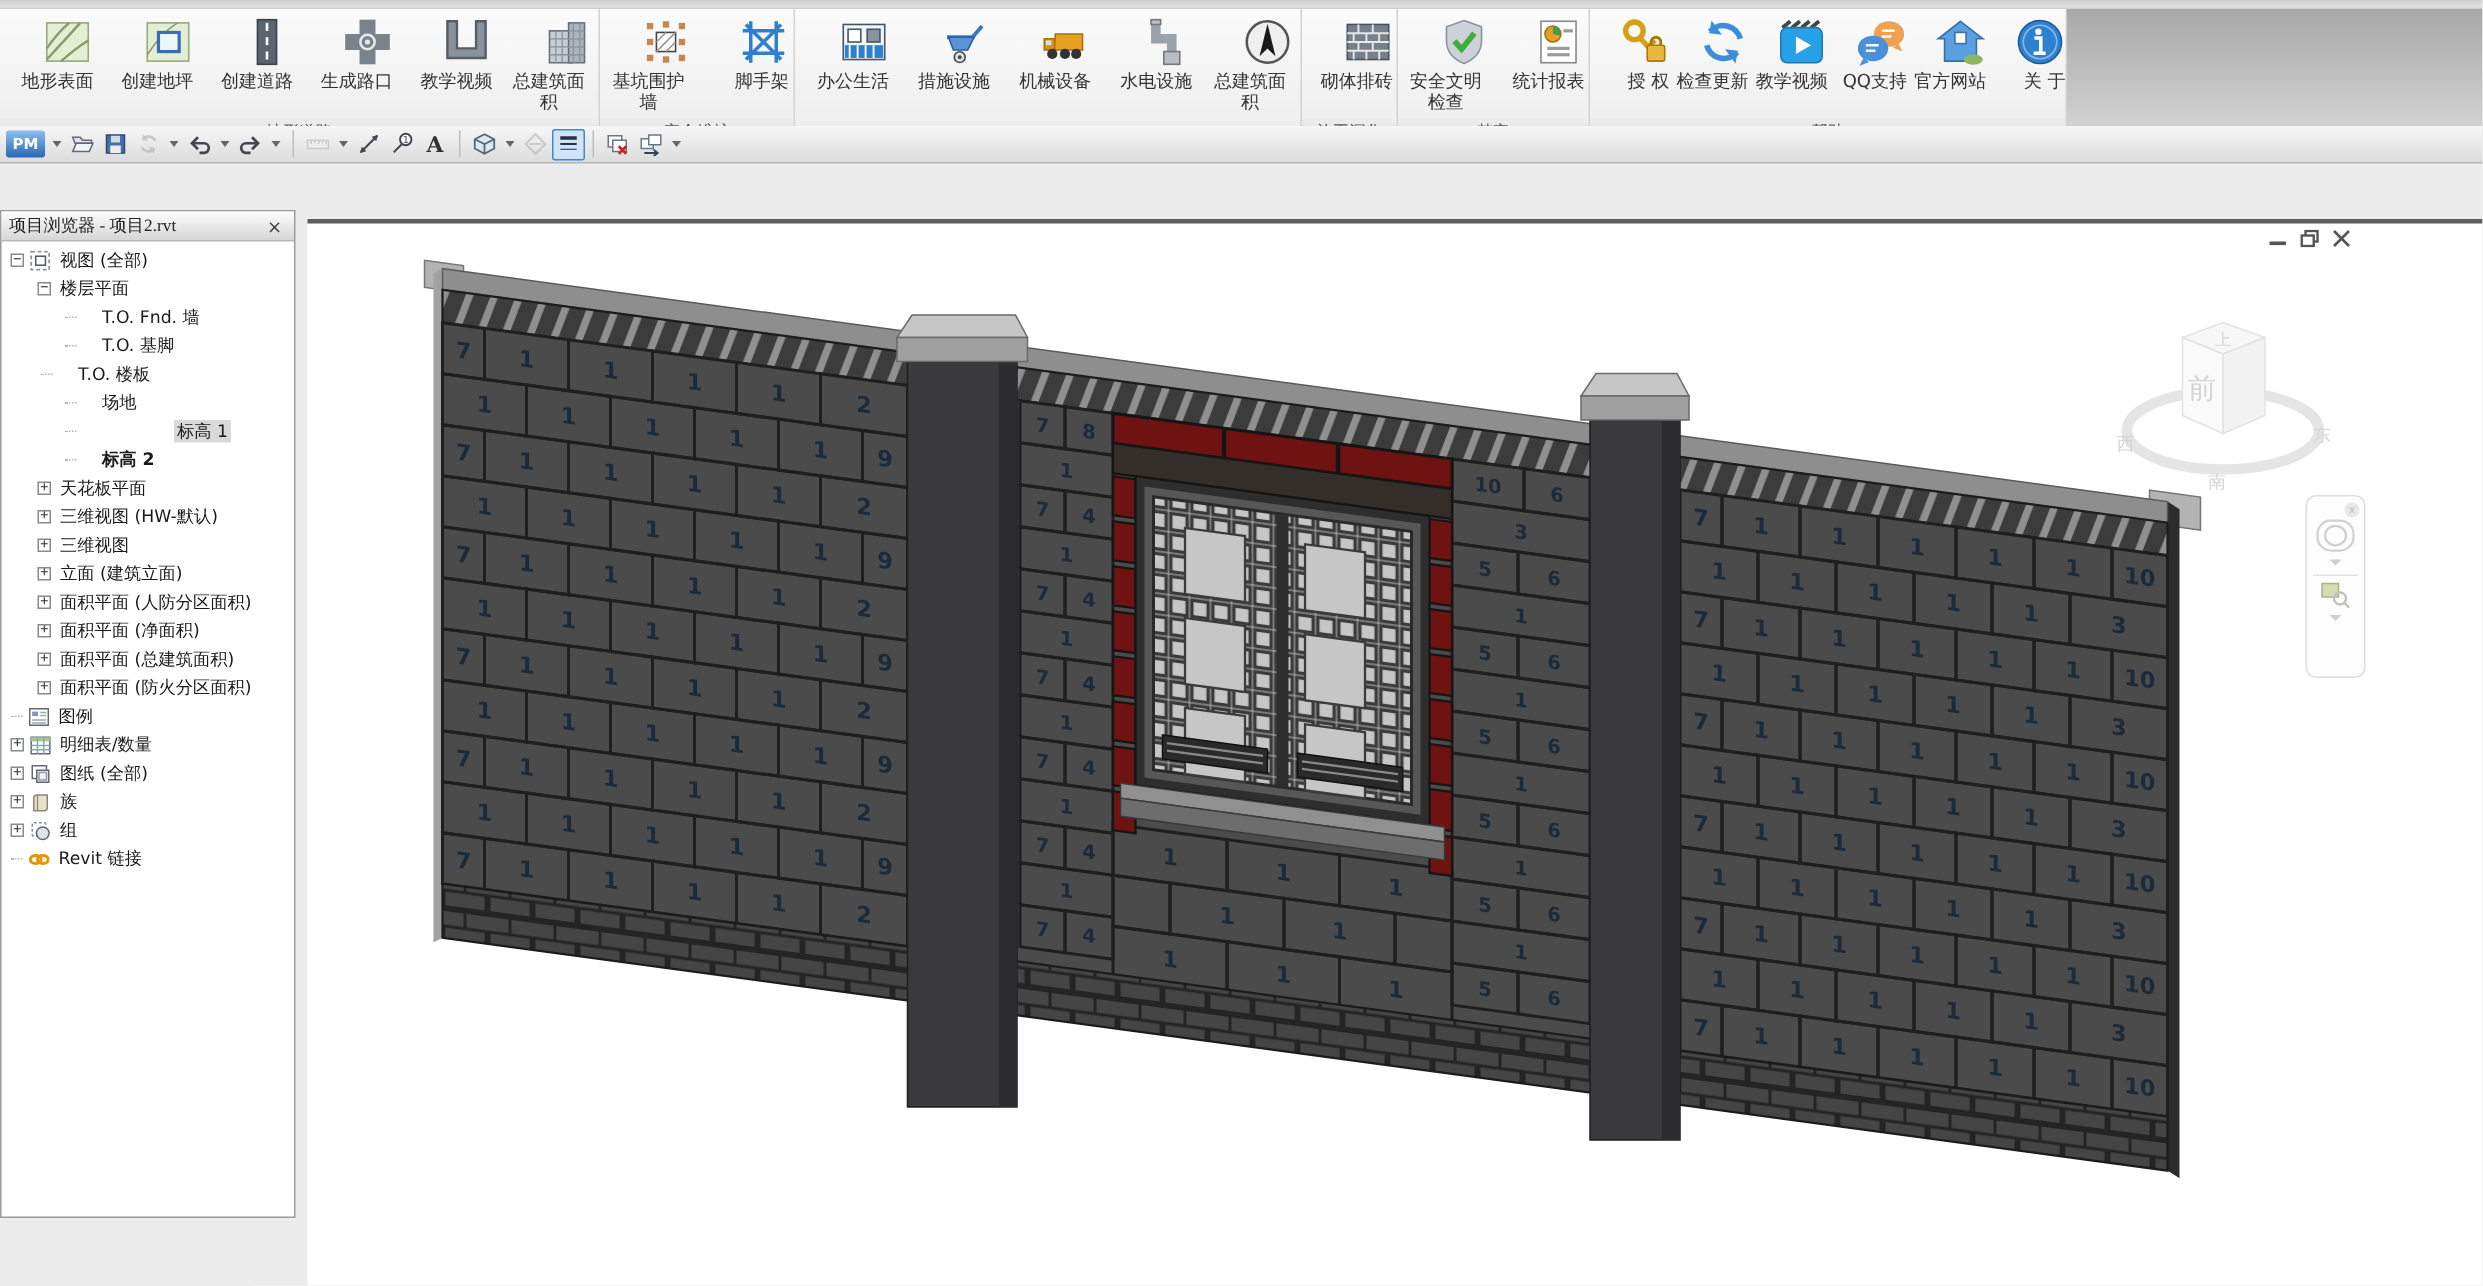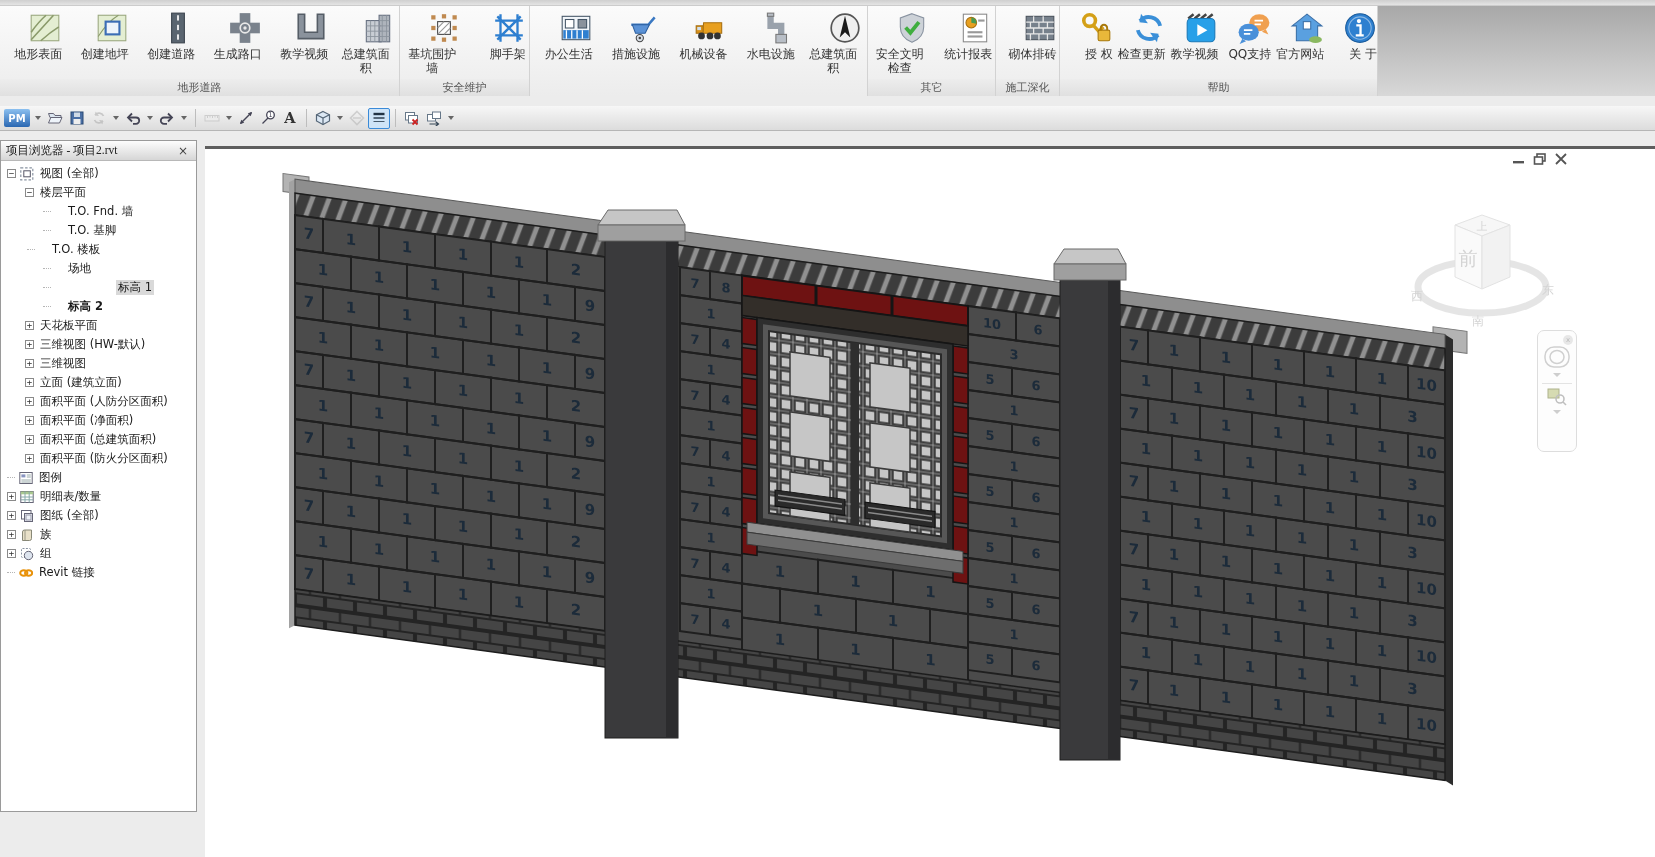--- a/index.html
+++ b/index.html
@@ -19,21 +19,21 @@
   .rbtn { width:58px; min-width:52px; display:flex; flex-direction:column; align-items:flex-end;
     padding-top:2px; cursor:default; }
   .ricon { width:34px; height:34px; display:block; }
   .ricon svg { width:34px; height:34px; }
   .rtext { font-size:12px; color:#333; text-align:center; line-height:14px; margin-top:2px; white-space:normal; }
   .rlabel { height:17px; background:linear-gradient(#ededed,#e0e0e0); text-align:center;
     font-size:11px; color:#555; line-height:17px; }
   #ribbon-filler { flex:1; background:linear-gradient(#a8a8a8,#d8d8d8); }
 
   
-  #qat { position:absolute; left:0; top:106px; width:1655px; height:25px;
+  #qat { position:absolute; left:0; top:84px; width:1655px; height:25px;
     background:linear-gradient(#f7f7f7,#dcdcdc); border-bottom:1px solid #b5b5b5;
     display:flex; align-items:center; padding-left:4px; }
   .qbtn { width:22px; height:21px; display:flex; align-items:center; justify-content:center; border-radius:2px; }
   .qbtn svg { width:16px; height:16px; }
   .qbtn.active { background:#cfe4f7; border:1px solid #3a8ad8; }
   .qcaret { width:0; height:0; border-left:3.5px solid transparent; border-right:3.5px solid transparent;
     border-top:4px solid #666; margin:0 3px; }
   .qsep { width:1px; height:18px; background:#bdbdbd; margin:0 5px; }
   #pm-logo { width:26px; height:18px; border-radius:2px; margin-right:2px;
     background:linear-gradient(#8cc0f0,#2a67b2); color:#fff; font-size:10px; font-weight:bold;
@@ -207,20 +207,32 @@
           </div>
           <div class="rbtn">
             <span class="ricon"><svg viewBox="0 0 32 32">
                 <circle cx="16" cy="16" r="13" fill="#efefef" stroke="#555" stroke-width="1.6"></circle>
                 <path d="M16 4.5 L21 25 L16 20 L11 25 Z" fill="#1a1a1a"></path>
               </svg></span>
             <span class="rtext">总建筑面积</span>
           </div>
         </div>
       </div>
+      <div class="rgroup" style="width: 64px;">
+        <div class="rbtns">
+          <div class="rbtn">
+            <span class="ricon"><svg viewBox="0 0 32 32">
+                <rect x="3" y="5" width="26" height="22" fill="#77818c" stroke="#4a525c"></rect>
+                <path d="M3 10.5 h26 M3 16 h26 M3 21.5 h26 M10 5 v5.5 M19 5 v5.5 M7 10.5 v5.5 M15 10.5 v5.5 M23 10.5 v5.5 M10 16 v5.5 M19 16 v5.5 M7 21.5 v5.5 M15 21.5 v5.5 M23 21.5 v5.5" stroke="#e8e8e8" stroke-width="1.2"></path>
+              </svg></span>
+            <span class="rtext">砌体排砖</span>
+          </div>
+        </div>
+        <div class="rlabel">施工深化</div>
+      </div>
       <div class="rgroup" style="width: 128px;">
         <div class="rbtns">
           <div class="rbtn">
             <span class="ricon"><svg viewBox="0 0 32 32">
                 <path d="M16 2.5 L27 6.5 V15 C27 22.5 22.5 26.8 16 29.5 C9.5 26.8 5 22.5 5 15 V6.5 Z" fill="#cdd2d8" stroke="#8892a0"></path>
                 <path d="M10 15.5 L14.5 20.5 L22.5 10.5" stroke="#3fae3f" stroke-width="3.6" fill="none"></path>
               </svg></span>
             <span class="rtext">安全文明检查</span>
           </div>
           <div class="rbtn">
@@ -229,32 +241,20 @@
                 <circle cx="12.5" cy="11" r="5" fill="#e8a020" stroke="#a87010"></circle>
                 <path d="M12.5 11 V6 A5 5 0 0 1 17.3 12 Z" fill="#4a9a50"></path>
                 <rect x="19" y="8" width="6" height="2" fill="#999"></rect>
                 <rect x="9" y="19" width="14" height="2" fill="#999"></rect>
                 <rect x="9" y="23" width="14" height="2" fill="#999"></rect>
               </svg></span>
             <span class="rtext">统计报表</span>
           </div>
         </div>
         <div class="rlabel">其它</div>
-      </div>
-      <div class="rgroup" style="width: 64px;">
-        <div class="rbtns">
-          <div class="rbtn">
-            <span class="ricon"><svg viewBox="0 0 32 32">
-                <rect x="3" y="5" width="26" height="22" fill="#77818c" stroke="#4a525c"></rect>
-                <path d="M3 10.5 h26 M3 16 h26 M3 21.5 h26 M10 5 v5.5 M19 5 v5.5 M7 10.5 v5.5 M15 10.5 v5.5 M23 10.5 v5.5 M10 16 v5.5 M19 16 v5.5 M7 21.5 v5.5 M15 21.5 v5.5 M23 21.5 v5.5" stroke="#e8e8e8" stroke-width="1.2"></path>
-              </svg></span>
-            <span class="rtext">砌体排砖</span>
-          </div>
-        </div>
-        <div class="rlabel">施工深化</div>
       </div>
       <div class="rgroup" style="width: 318px;">
         <div class="rbtns">
           <div class="rbtn">
             <span class="ricon"><svg viewBox="0 0 32 32">
                 <circle cx="10" cy="9" r="5.5" fill="none" stroke="#d4a017" stroke-width="3.4"></circle>
                 <path d="M13.5 13.5 L24 25 M19 18.5 L23 15" stroke="#d4a017" stroke-width="3.2" fill="none"></path>
                 <rect x="18" y="18" width="11" height="10" rx="1.5" fill="#e8b83a" stroke="#a8780b"></rect>
                 <path d="M20.5 18 v-2 a3 3 0 0 1 6 0 v2" fill="none" stroke="#a8780b" stroke-width="1.8"></path>
               </svg></span>

